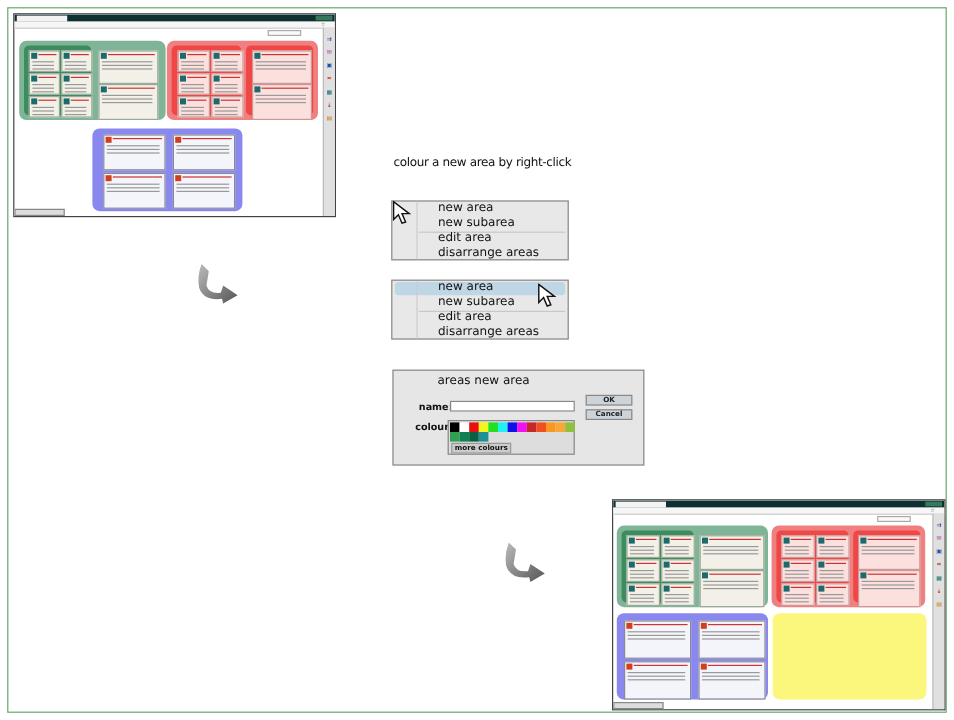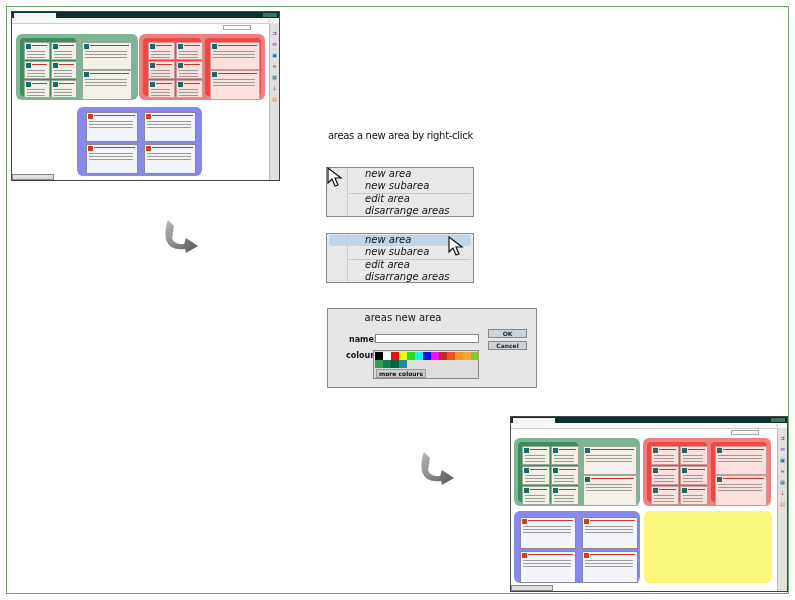--- a/index.html
+++ b/index.html
@@ -30,21 +30,21 @@
   
   .arrow { position:absolute; width:40px; height:36px; }
 
   
   .instruction { position:absolute; left:328px; top:130px; font-size:10px; color:#111; letter-spacing:-0.3px; }
 
   
   .ctx { position:absolute; left:326px; width:148px; height:50px; background:#e8e8e8; border:1px solid #888; box-sizing:border-box; }
   .ctx .gutter { position:absolute; left:20px; top:0; bottom:0; width:1px; background:#ccc; }
   .ctx .sep { position:absolute; left:22px; right:2px; top:25px; height:1px; background:#c8c8c8; }
-  .ctx .item { position:absolute; left:38px; font-size:10px; line-height:12px; color:#111; white-space:nowrap;font-style:italic; }
+  .ctx .item { position:absolute; left:38px; font-size:10px; line-height:12px; color:#111; white-space:nowrap; }
   .ctx .item.hl-bg { position:absolute; left:2px; right:2px; top:1px; height:11px; background:#bfd6e6; border-radius:3px; }
   .cursor { position:absolute; width:18px; height:22px; }
 
   
   .dialog { position:absolute; left:327px; top:308px; width:210px; height:80px; background:#e6e6e6; border:1px solid #888; box-sizing:border-box; }
   .dialog .title { position:absolute; left:0; width:150px; top:3px; text-align:center; font-size:10px; color:#111; }
   .dialog .lbl { position:absolute; font-size:8px; font-weight:bold; color:#111; }
   .dialog .name-input { position:absolute; left:47px; top:25px; width:104px; height:9px; background:#fff; border:1px solid #888; box-sizing:border-box; }
   .dialog .btn { position:absolute; left:160px; width:37px; height:7px; background:#ccd4da; border:1px solid #888; font-size:6px; font-weight:bold; text-align:center; line-height:7px; color:#222; }
   .palette { position:absolute; left:45px; top:41px; width:106px; height:29px; background:#ddd; border:1px solid #888; box-sizing:border-box; }
@@ -231,21 +231,21 @@
 <svg class="arrow" style="left:162px; top:218px;" viewBox="0 0 40 36">
   <defs>
       <linearGradient id="ag1" x1="0" y1="0" x2="1" y2="1">
         <stop offset="0" stop-color="#bbb"></stop>
         <stop offset="1" stop-color="#555"></stop>
       </linearGradient>
     </defs>
   <path d="M6 2 L12 8 L10 20 Q12 27 22 26 L24 20 L36 28 L24 35 L23 31 Q8 33 4 22 Q2 12 6 2 Z" fill="url(#ag1)"></path>
 </svg>
 
-<div class="instruction">areas a new area by right-click</div>
+<div class="instruction">colour a new area by right-click</div>
 
 <div class="ctx" style="top:167px;">
   <div class="gutter"></div>
   <div class="sep"></div>
   <div class="item" style="top:0px;">new area</div>
   <div class="item" style="top:12px;">new subarea</div>
   <div class="item" style="top:25px;">edit area</div>
   <div class="item" style="top:37px;">disarrange areas</div>
 </div>
 <svg class="cursor" style="left:327px; top:167px;" viewBox="0 0 18 22">

